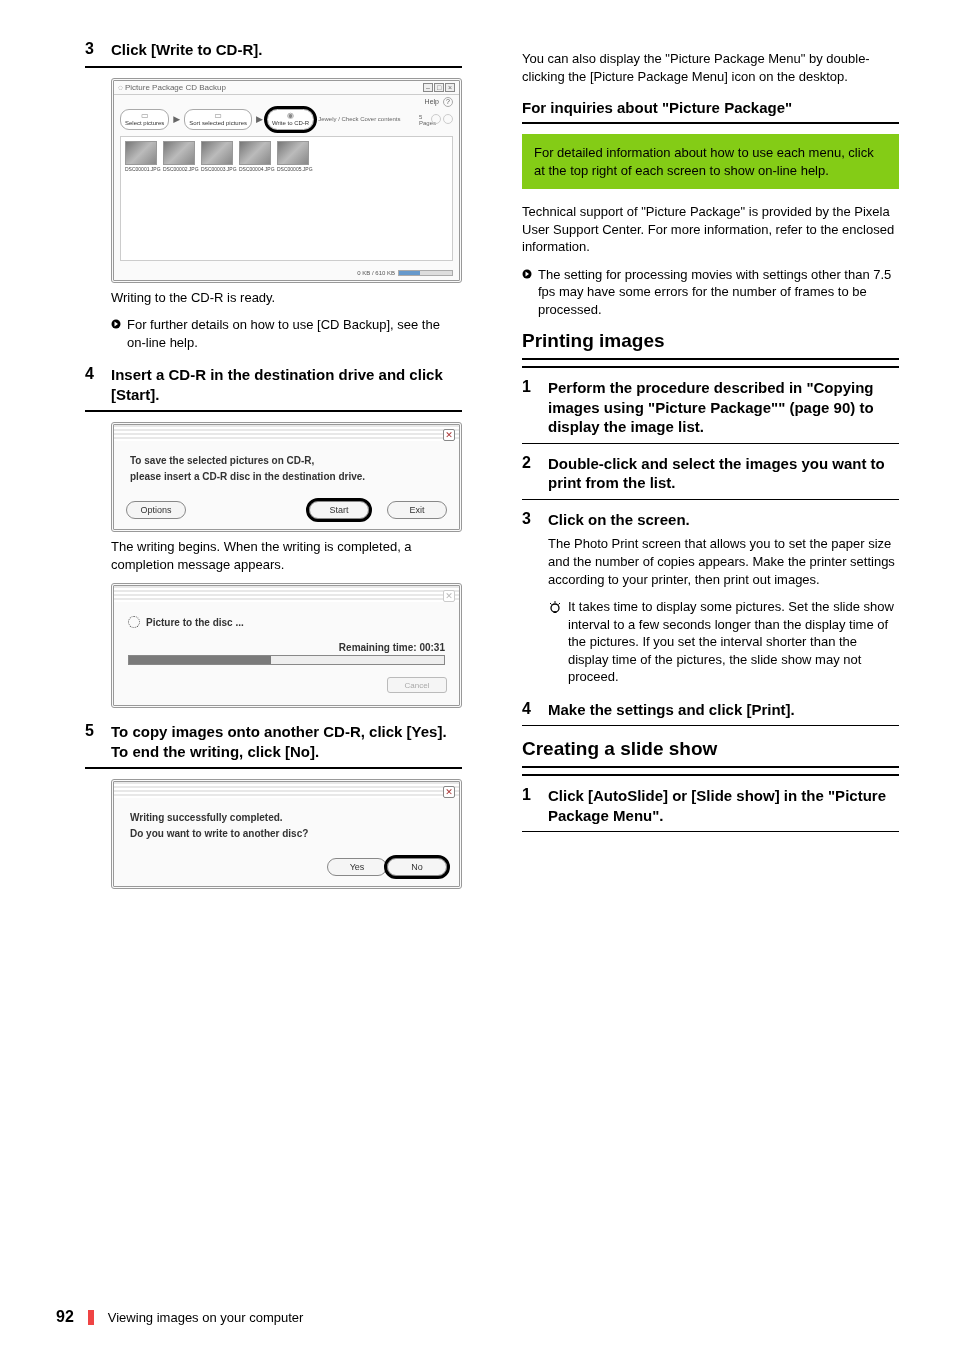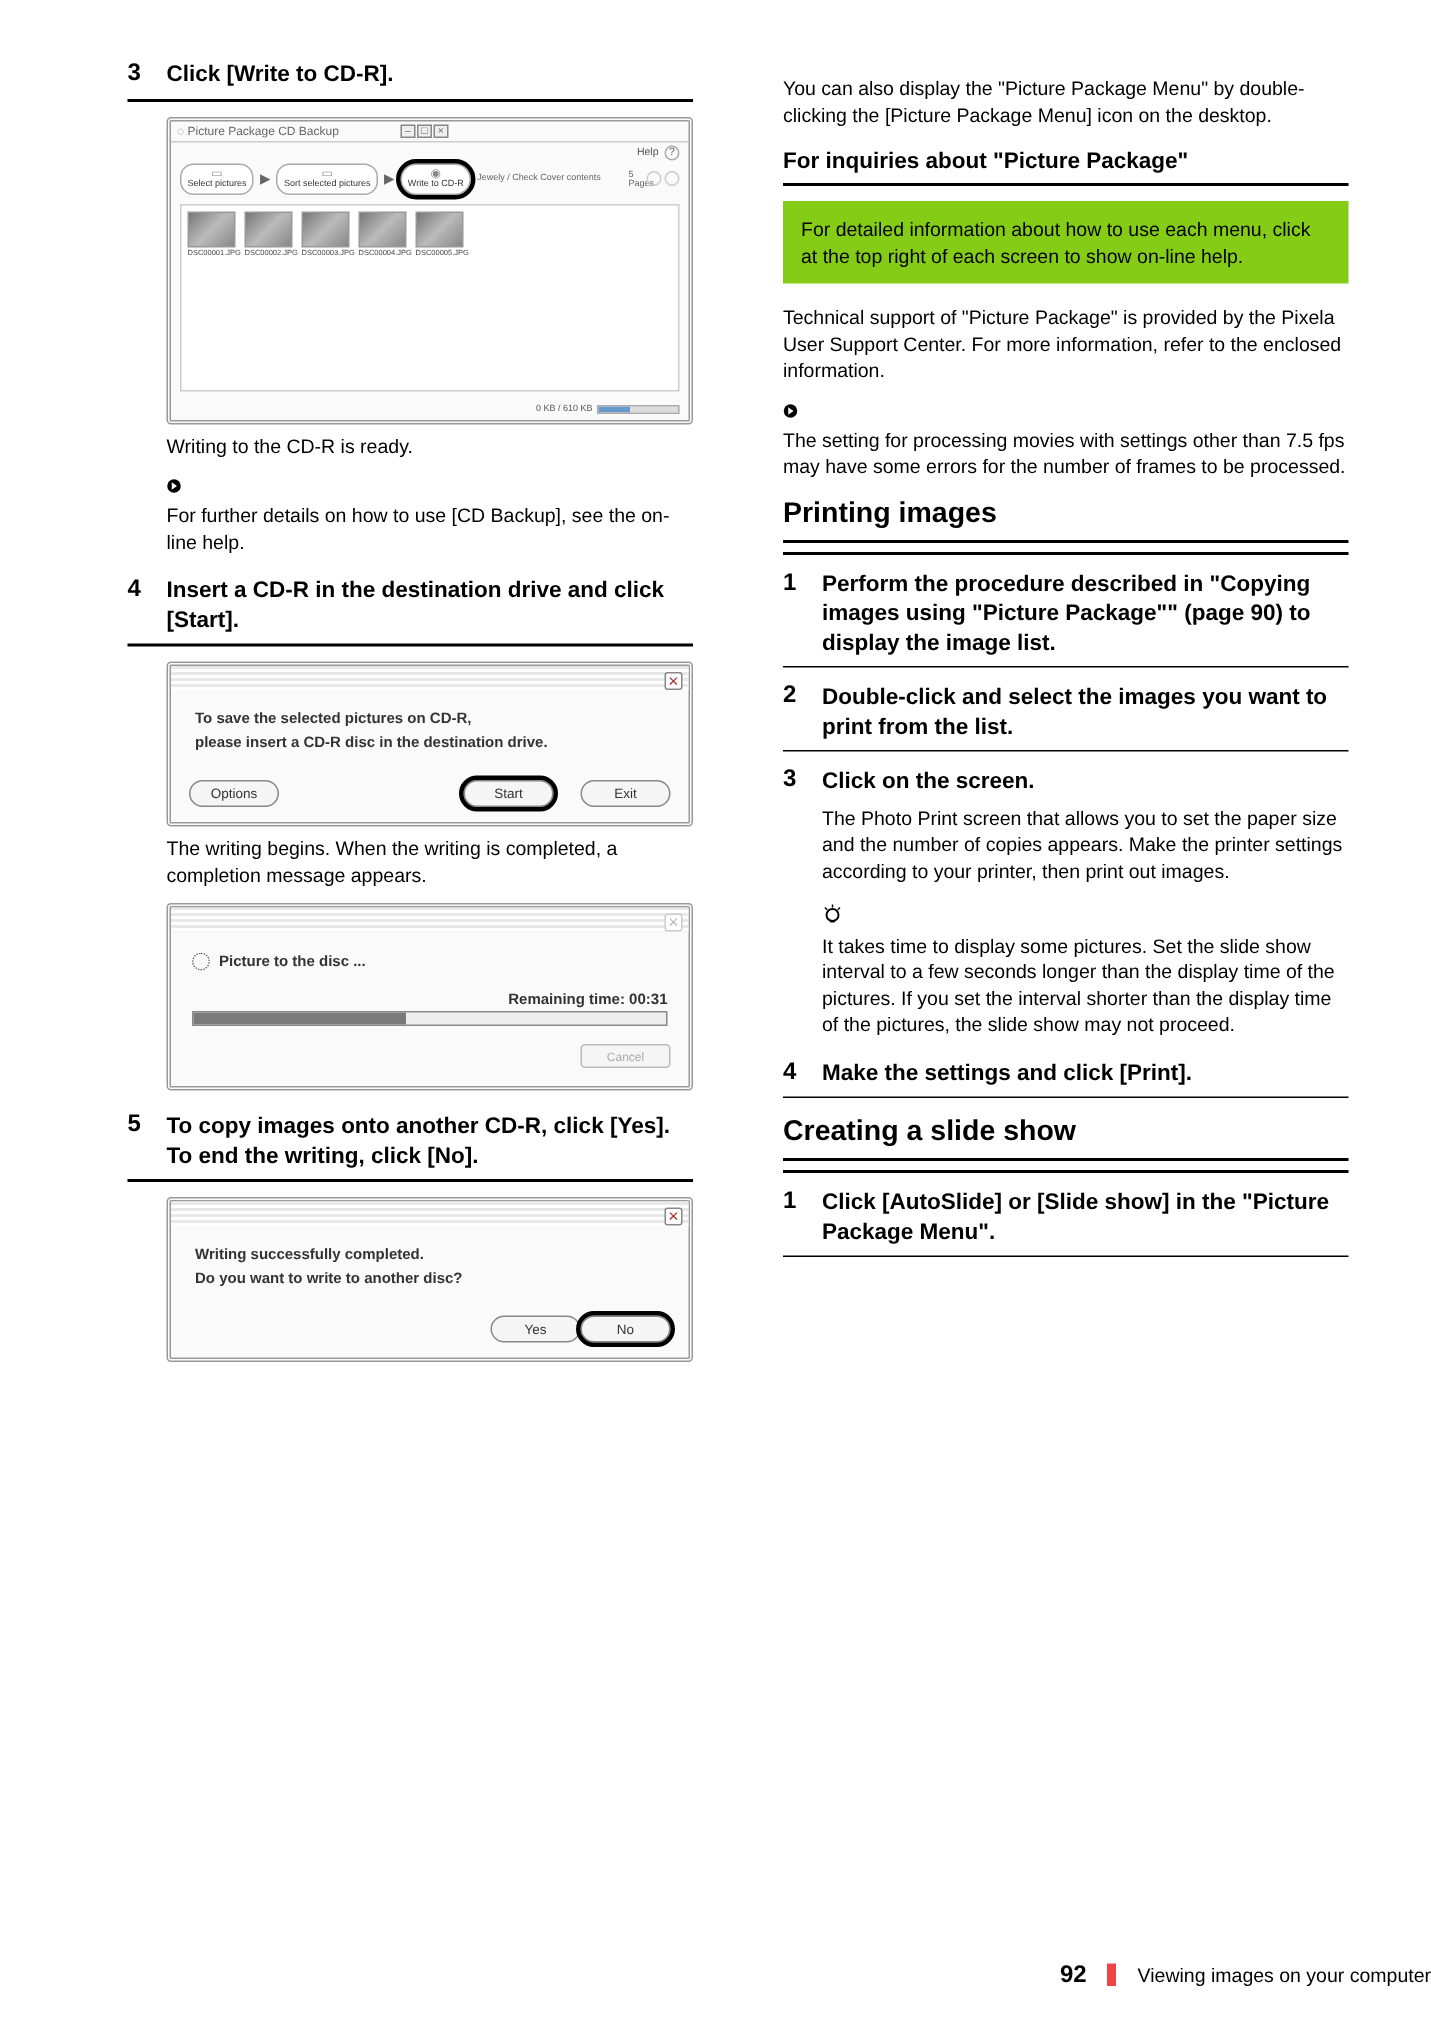--- a/index.html
+++ b/index.html
@@ -38,21 +38,21 @@
     background: #fafafa;
     margin: 6px 0 6px 26px;
     position: relative;
     font-size: 9px;
     color: #333;
   }
 
   
   .shotA { height: 205px; }
   .shotA .titlebar {
-    display:flex; align-items:center; 
+    display:flex; align-items:center; justify-content:space-between;
     padding: 2px 4px; border-bottom:1px solid #ccc; font-size:8px; color:#666;gap:41px;
   }
   .shotA .winbtns { display:flex; gap:1px; }
   .shotA .winbtns span {
     width:10px;height:9px;border:1px solid #888;display:flex;align-items:center;justify-content:center;font-size:7px;background:#eee;
   }
   .shotA .helpbar { display:flex; justify-content:flex-end; padding:2px 6px; font-size:7px; color:#555; gap:4px; align-items:center;}
   .shotA .helpbar .qm { width:10px;height:10px;border:1px solid #aaa;border-radius:50%;text-align:center;line-height:8px;}
   .shotA .stepsrow { display:flex; align-items:center; gap:4px; padding:0 6px 2px; }
   .shotA .pill {
@@ -95,31 +95,31 @@
   .dlg .btn.emph { outline:3px solid #000; border-radius:11px; }
 
   
   .progress .msg2 { display:flex; align-items:center; gap:6px; padding:14px 14px 4px; font-size:10px; font-weight:bold;}
   .progress .msg2 .spinner { width:12px;height:12px;border:1px dotted #555;border-radius:50%; }
   .progress .remaining { text-align:right; padding:10px 14px 2px; font-size:10px; font-weight:bold;}
   .progress .pbar { margin:0 14px 6px; height:10px; border:1px solid #888; background:linear-gradient(90deg,#7a7a7a 45%,#eee 45%);}
   .progress .cancelrow { display:flex; justify-content:flex-end; padding:6px 12px 4px;}
   .progress .cancelbtn { width:60px;height:16px;border:1px solid #bbb;border-radius:3px;font-size:8px;color:#aaa;display:flex;align-items:center;justify-content:center;background:#f5f5f5;}
 
-  .note-row { display:flex; gap:6px; align-items:flex-start; margin-top:6px;flex-direction:column;}
+  .note-row { display:flex; gap:6px; align-items:flex-start; margin-top:6px;}
   .note-row.indent { padding-left:26px; }
   .note-dot { width:10px;height:10px;flex:none;margin-top:3px; }
   .note-dot svg { width:10px;height:10px; display:block;}
   .note-text { font-size:13px; line-height:1.35; }
 
   .tip-icon { width:14px;height:14px;flex:none; margin-top:2px;}
   .tip-icon svg { width:14px;height:14px; display:block;}
 
   .footer {
-    position:absolute; left:0; right:0; bottom:26px; display:flex; justify-content:flex-end;
+    position:absolute; left:0; right:0; bottom:26px; display:flex; justify-content:flex-start;
     padding-left:56px; gap:14px; align-items:baseline; font-size:13px;
   }
   .footer .pg { font-weight:bold; font-size:16px;}
   .footer .crumb { border-left:6px solid #ef4444; padding-left:14px; }
 </style>
 </head>
 <body>
 
 <div class="page">
 

